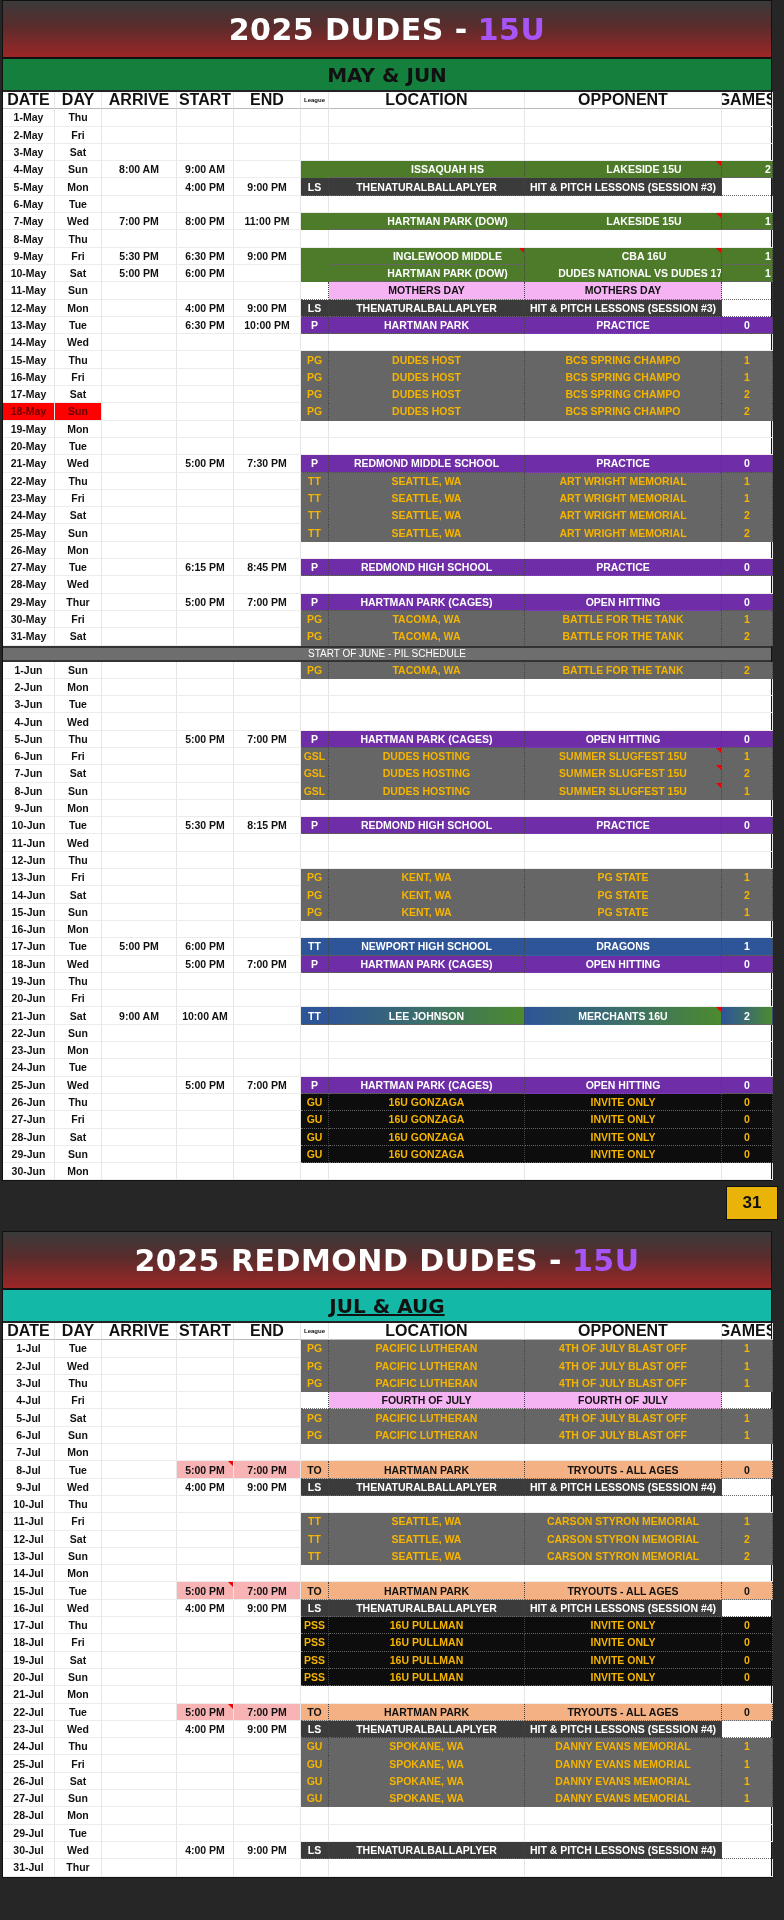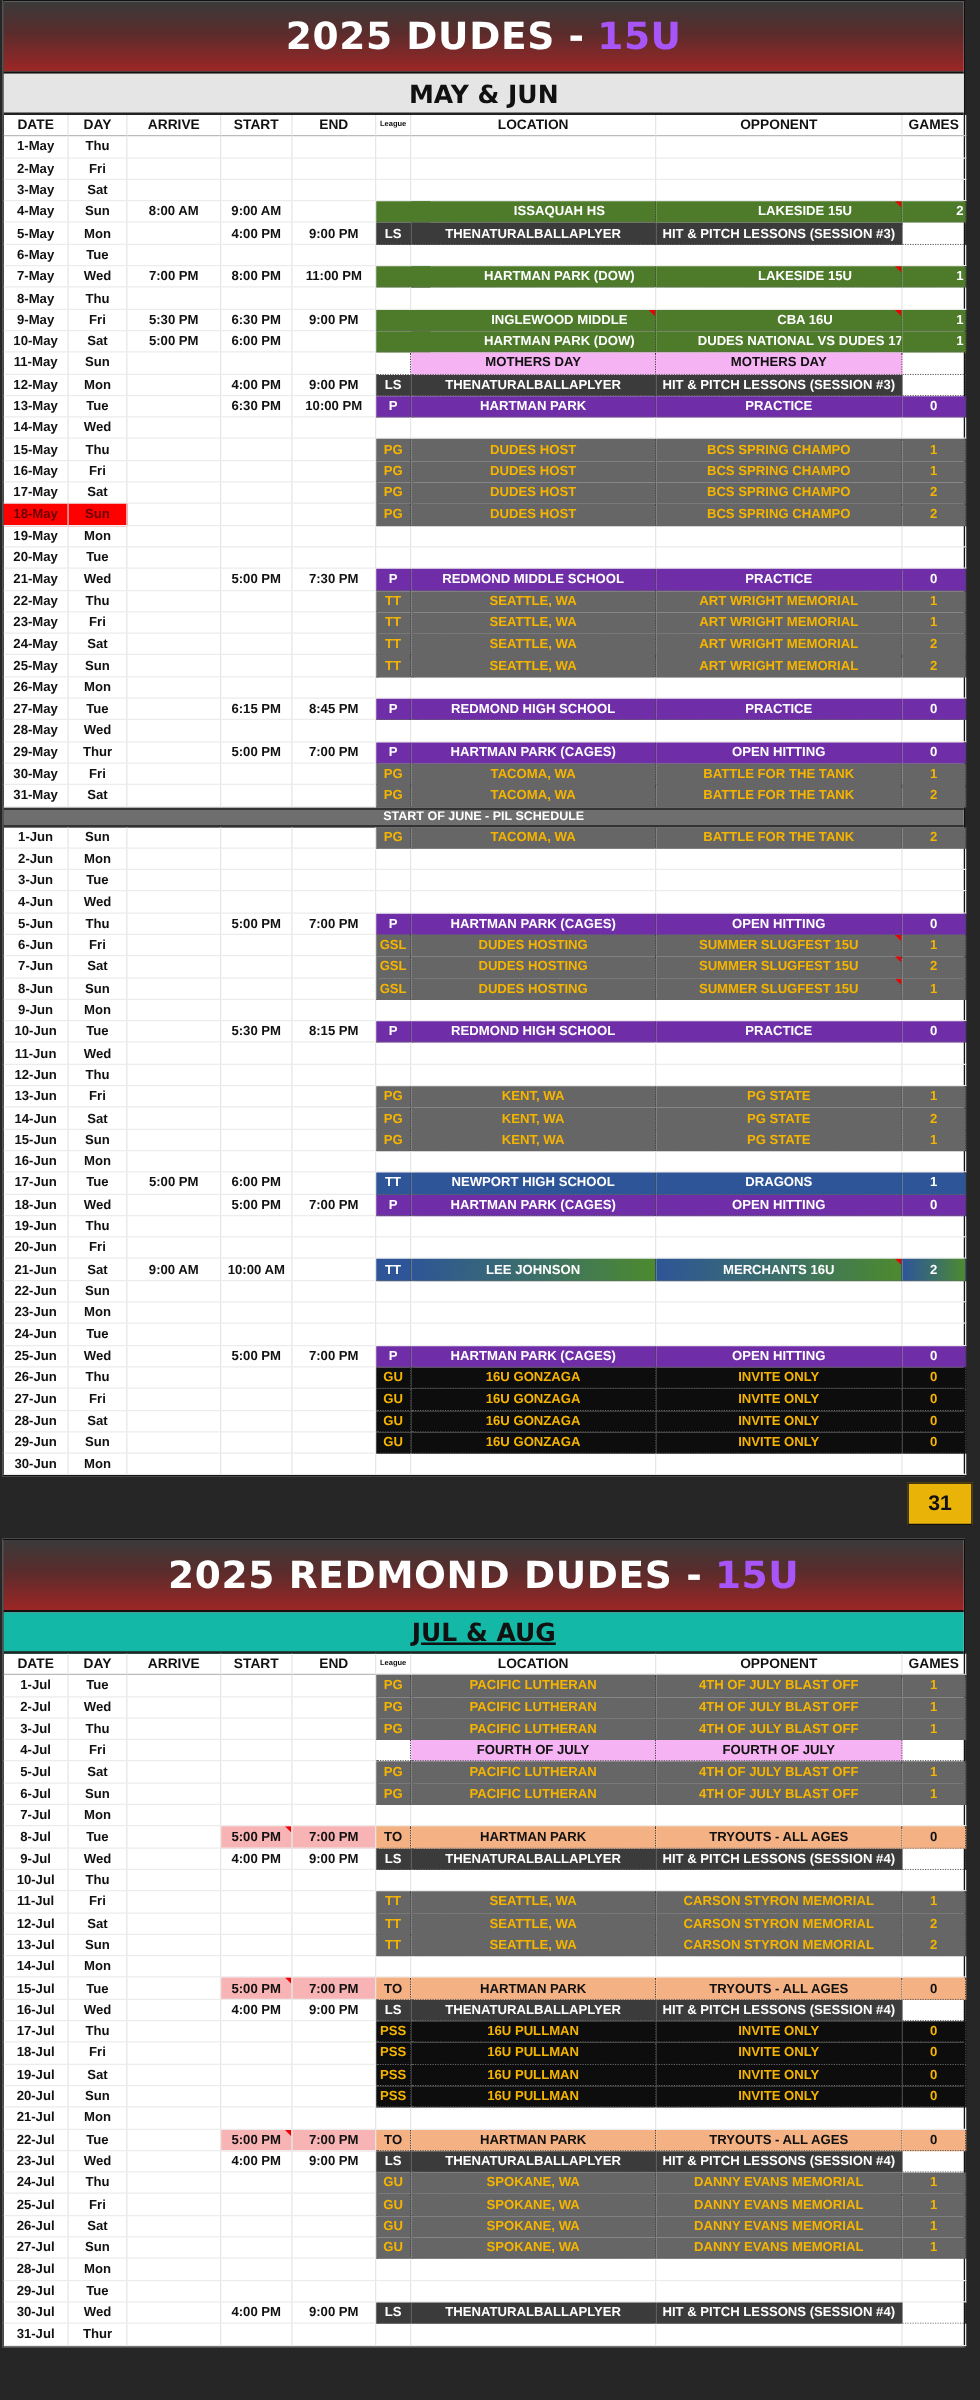--- a/index.html
+++ b/index.html
@@ -7,40 +7,40 @@
   body { font-family: "Liberation Sans", "DejaVu Sans", sans-serif; position: relative; }
   .sheet { position: absolute; left: 2px; width: 770px; background: #fff; border: 1px solid #111; }
   .title-bar {
     height: 58px; display: flex; align-items: center; justify-content: center;
     background: linear-gradient(180deg, #3a3a3a 0%, #5a2c2c 45%, #9d2626 100%);
     color: #fff; font-weight: bold; font-size: 30px; letter-spacing: 0.5px;
     font-family: "DejaVu Sans", sans-serif; border-bottom: 2px solid #111;
   }
   .title-bar .accent { color: #a855f7; margin-left: 10px; }
   .sub-bar { height: 33px; display: flex; align-items: center; justify-content: center; font-weight: bold; font-size: 20px; color: #111; border-bottom: 2px solid #222; font-family: "DejaVu Sans", sans-serif; }
-  .sub-bar.may { background: #e5e5e5; }
+  .sub-bar.may { background: #15803d; }
   .sub-bar.jul { background: #14b8a6; text-decoration: underline; }
   .row { display: grid; grid-template-columns: 52px 47px 75px 57px 67px 28px 196px 197px 51px; height: 17.3px; font-size: 10.5px; font-weight: bold; color: #111; }
   .row > div { display: flex; align-items: center; justify-content: center; white-space: nowrap; overflow: hidden; border-right: 1px solid #e6e6e6; border-bottom: 1px solid #ececec; }
-  .row.hdr > div { font-size: 11px; border-bottom: 1px solid #bbb; }
+  .row.hdr > div { font-size: 16px; border-bottom: 1px solid #bbb; }
   .row.hdr .league { font-size: 6px; }
   .ev > div.c-lg, .ev > div.c-loc, .ev > div.c-opp, .ev > div.c-gm { border-bottom: 1px dotted #666; border-right: 1px dotted #444; }
   .t-NL .c-lg, .t-NL .c-loc, .t-NL .c-opp, .t-NL .c-gm { background: #4d7b2a; color: #fff; padding-left: 42px; }
   .t-LS .c-lg, .t-LS .c-loc, .t-LS .c-opp { background: #3b3b3b; color: #fff; }
   .t-P .c-lg, .t-P .c-loc, .t-P .c-opp, .t-P .c-gm { background: #6f2da8; color: #fff; }
   .t-PG .c-lg, .t-PG .c-loc, .t-PG .c-opp, .t-PG .c-gm { background: #666; color: #f5b400; }
   .t-BK .c-lg, .t-BK .c-loc, .t-BK .c-opp, .t-BK .c-gm { background: #0d0d0d; color: #f5b400; }
   .t-TO .c-lg, .t-TO .c-loc, .t-TO .c-opp, .t-TO .c-gm { background: #f4b183; color: #111; }
   .t-TO .c-start, .t-TO .c-end { background: #f8b4b4; }
   .t-HOL .c-loc, .t-HOL .c-opp { background: #f6b3f3; color: #111; }
   .t-TTB .c-lg, .t-TTB .c-loc, .t-TTB .c-opp, .t-TTB .c-gm { background: #2e5597; color: #fff; }
   .t-TTG .c-lg { background: #2e5597; color: #fff; }
   .t-TTG .c-loc, .t-TTG .c-opp, .t-TTG .c-gm { background: linear-gradient(90deg, #2e5597 0%, #3c6f6a 50%, #4d8a2e 100%); color: #fff; }
   .hl-red .c-date, .hl-red .c-day { background: #ff0000; color: #6a0000; }
-  .divider { height: 16px; background: #6e6e6e; color: #fff; font-size: 10px; font-weight: bold; display: flex; align-items: center; justify-content: center; border-top: 2px solid #333; border-bottom: 2px solid #333; }
+  .divider { height: 16px; background: #6e6e6e; color: #fff; font-size: 10px; font-weight: normal; display: flex; align-items: center; justify-content: center; border-top: 2px solid #333; border-bottom: 2px solid #333; }
   .flag { position: relative; }
   .flag::after { content: ""; position: absolute; right: 0; top: 0; border-top: 5px solid #e00; border-left: 5px solid transparent; }
   .page-num { position: absolute; left: 726px; top: 1186px; width: 52px; height: 34px; background: #eab308; border: 1px solid #111; display: flex; align-items: center; justify-content: center; font-weight: bold; font-size: 17px; color: #111; }
 </style>
 </head>
 <body>
 
 <div class="sheet" style="top:0;">
   <div class="title-bar">
     <span>2025 DUDES -</span>

